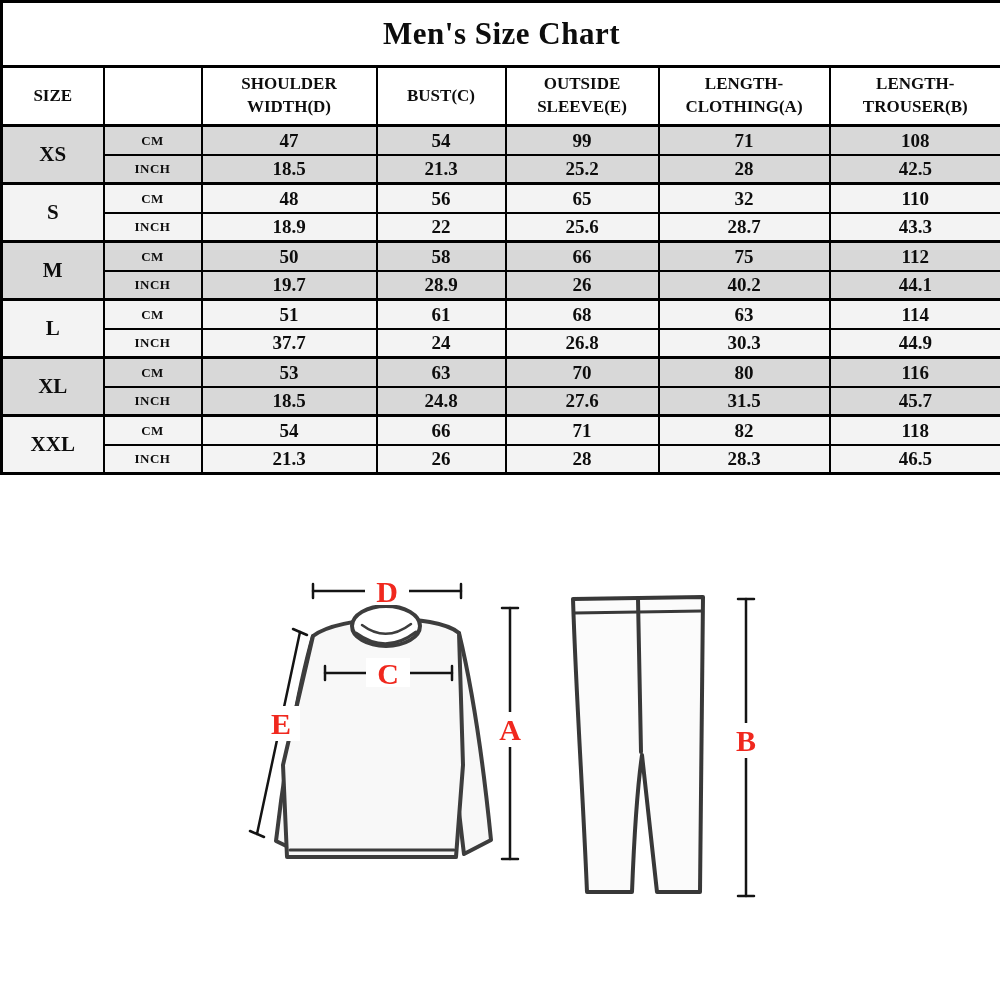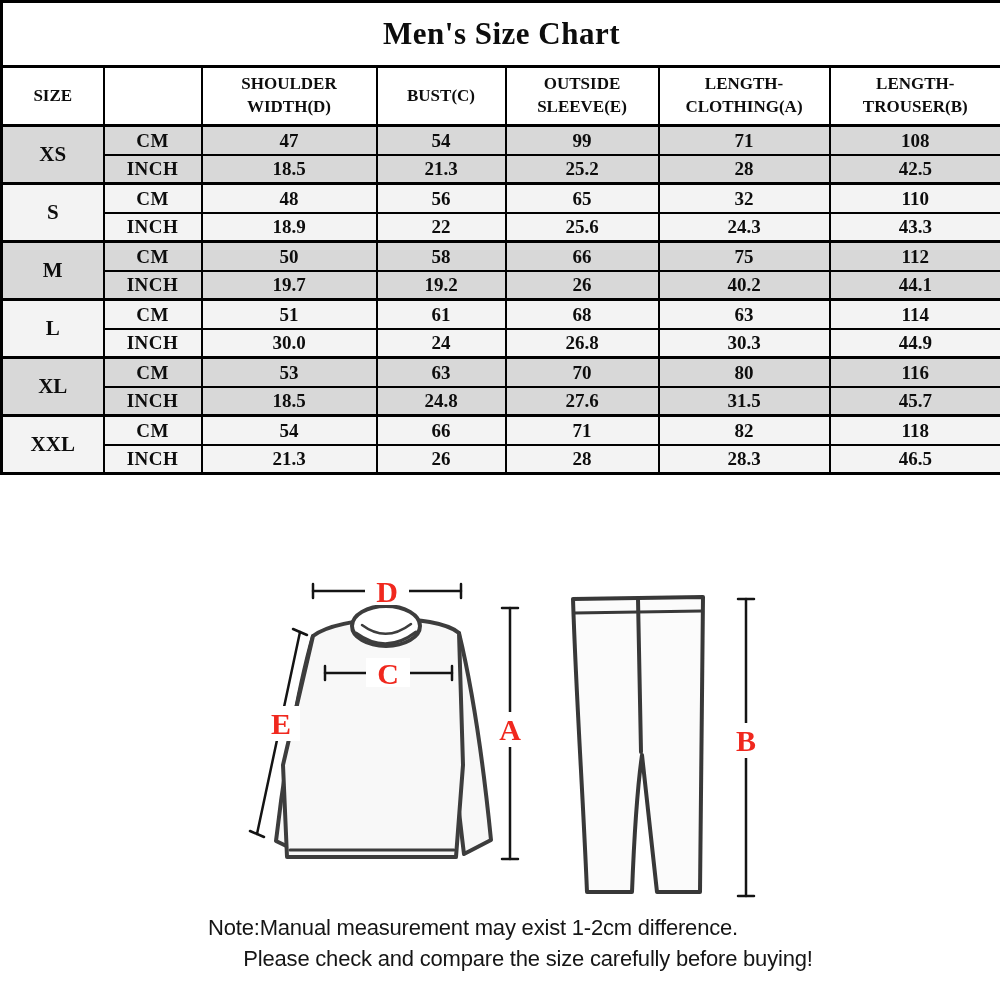--- a/index.html
+++ b/index.html
@@ -8,21 +8,21 @@
   table.size-table{width:1000px;border-collapse:collapse;table-layout:fixed;
         border:3px solid #000;}
   .size-table th,.size-table td{border:2px solid #000;text-align:center;vertical-align:middle;
         padding:0;overflow:hidden;}
   tr.title-row th{height:62px;font-size:31px;font-weight:bold;background:#ffffff;
         border-bottom:3px solid #000;letter-spacing:.5px;}
   tr.header-row th{height:56px;font-size:17px;font-weight:bold;line-height:1.35;background:#ffffff;}
   tbody tr{height:29px;}
   tbody td{font-size:19px;font-weight:bold;line-height:1;}
   td.size-cell{font-size:21px;text-align:center;}
-  td.unit-cell{font-size:19px;letter-spacing:.5px;}
+  td.unit-cell{font-size:13px;letter-spacing:.5px;}
   tr.group-start td{border-top:3px solid #000;}
   tr.band-a td{background:#d8d8d8;}
   tr.band-b td{background:#f3f3f3;}
   svg.diagram{position:absolute;left:0;top:480;width:1000px;height:440px;}
   .measure-label{font-family:"Liberation Serif","DejaVu Serif",serif;font-weight:bold;
         font-size:30px;text-anchor:middle;}
   .note{position:absolute;left:0;top:912px;width:1000px;text-align:center;
         font-family:"Liberation Sans","DejaVu Sans",sans-serif;font-size:22px;
         letter-spacing:-0.2px;color:#151515;line-height:31px;}
   .note-line1{transform:translateX(-27px);}
@@ -82,52 +82,52 @@
         <td class="val">56</td>
         <td class="val">65</td>
         <td class="val">32</td>
         <td class="val">110</td>
       </tr>
       <tr class="band-b">
         <td class="unit-cell">INCH</td>
         <td class="val">18.9</td>
         <td class="val">22</td>
         <td class="val">25.6</td>
-        <td class="val">24.3</td>
+        <td class="val">28.7</td>
         <td class="val">43.3</td>
       </tr>
       <tr class="band-a group-start">
         <td class="size-cell" rowspan="2">M</td>
         <td class="unit-cell">CM</td>
         <td class="val">50</td>
         <td class="val">58</td>
         <td class="val">66</td>
         <td class="val">75</td>
         <td class="val">112</td>
       </tr>
       <tr class="band-a">
         <td class="unit-cell">INCH</td>
         <td class="val">19.7</td>
-        <td class="val">19.2</td>
+        <td class="val">28.9</td>
         <td class="val">26</td>
         <td class="val">40.2</td>
         <td class="val">44.1</td>
       </tr>
       <tr class="band-b group-start">
         <td class="size-cell" rowspan="2">L</td>
         <td class="unit-cell">CM</td>
         <td class="val">51</td>
         <td class="val">61</td>
         <td class="val">68</td>
         <td class="val">63</td>
         <td class="val">114</td>
       </tr>
       <tr class="band-b">
         <td class="unit-cell">INCH</td>
-        <td class="val">30.0</td>
+        <td class="val">37.7</td>
         <td class="val">24</td>
         <td class="val">26.8</td>
         <td class="val">30.3</td>
         <td class="val">44.9</td>
       </tr>
       <tr class="band-a group-start">
         <td class="size-cell" rowspan="2">XL</td>
         <td class="unit-cell">CM</td>
         <td class="val">53</td>
         <td class="val">63</td>
@@ -221,18 +221,14 @@
       <text class="measure-label" x="388" y="689" fill="#f0281e">C</text>
       <rect x="262" y="711" width="38" height="35" fill="#ffffff"></rect>
       <text class="measure-label" x="281" y="739" fill="#f0281e">E</text>
       <rect x="492" y="717" width="36" height="35" fill="#ffffff"></rect>
       <text class="measure-label" x="510" y="745" fill="#f0281e">A</text>
       <rect x="728" y="728" width="36" height="35" fill="#ffffff"></rect>
       <text class="measure-label" x="746" y="756" fill="#f0281e">B</text>
     </g>
   </svg>
 
-  <div class="note">
-    <div class="note-line1">Note:Manual measurement may exist 1-2cm difference.</div>
-    <div class="note-line2">Please check and compare the size carefully before buying!</div>
-  </div>
 
 </div>
 
 </body></html>

